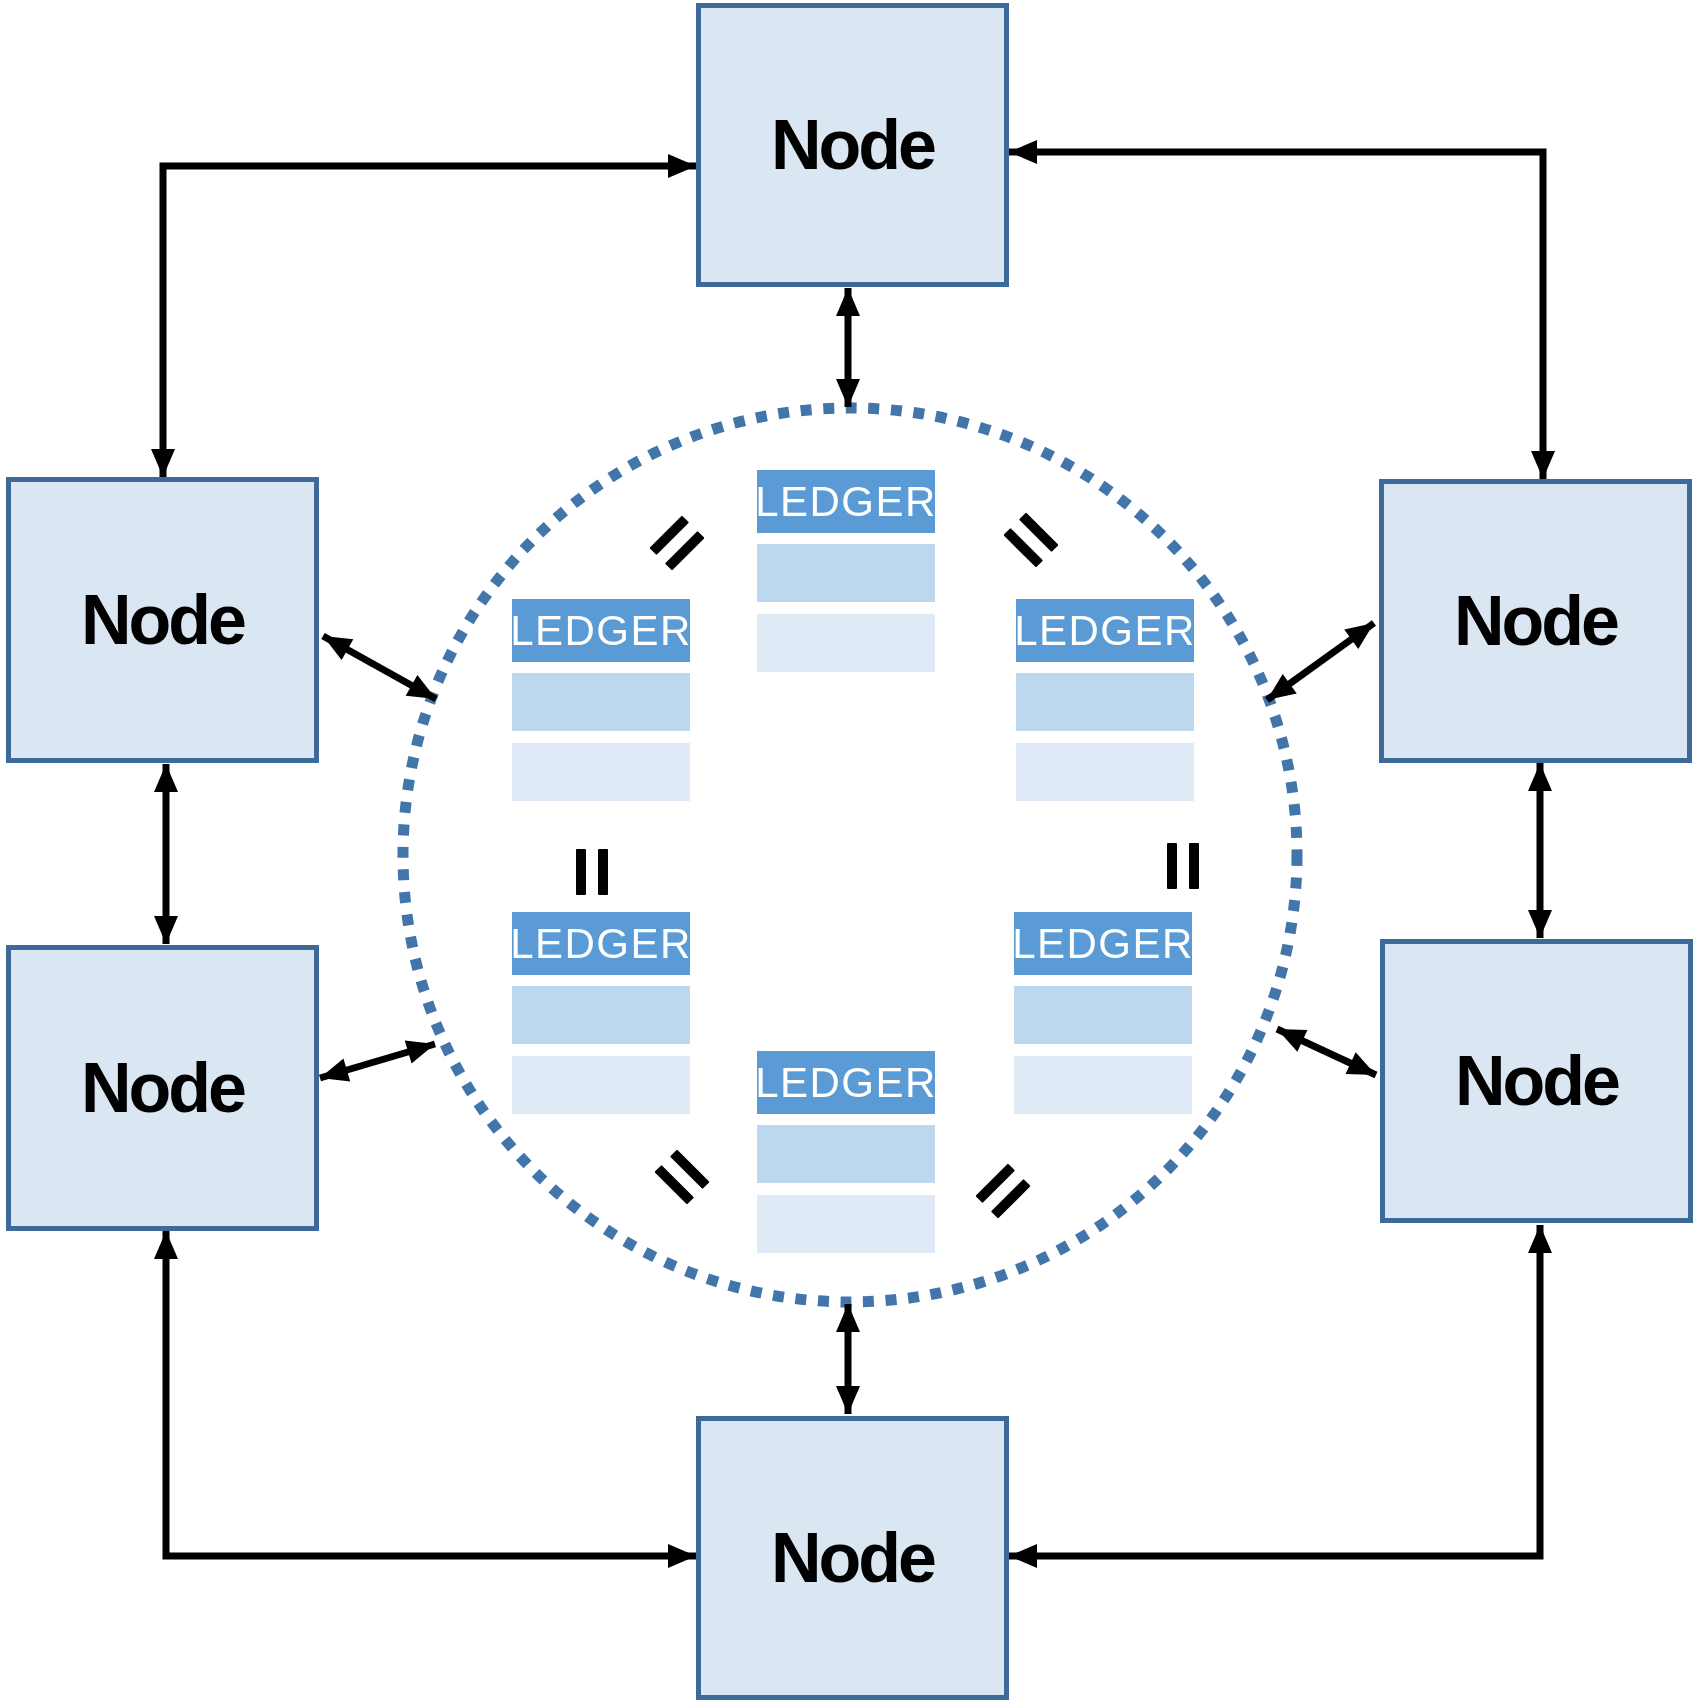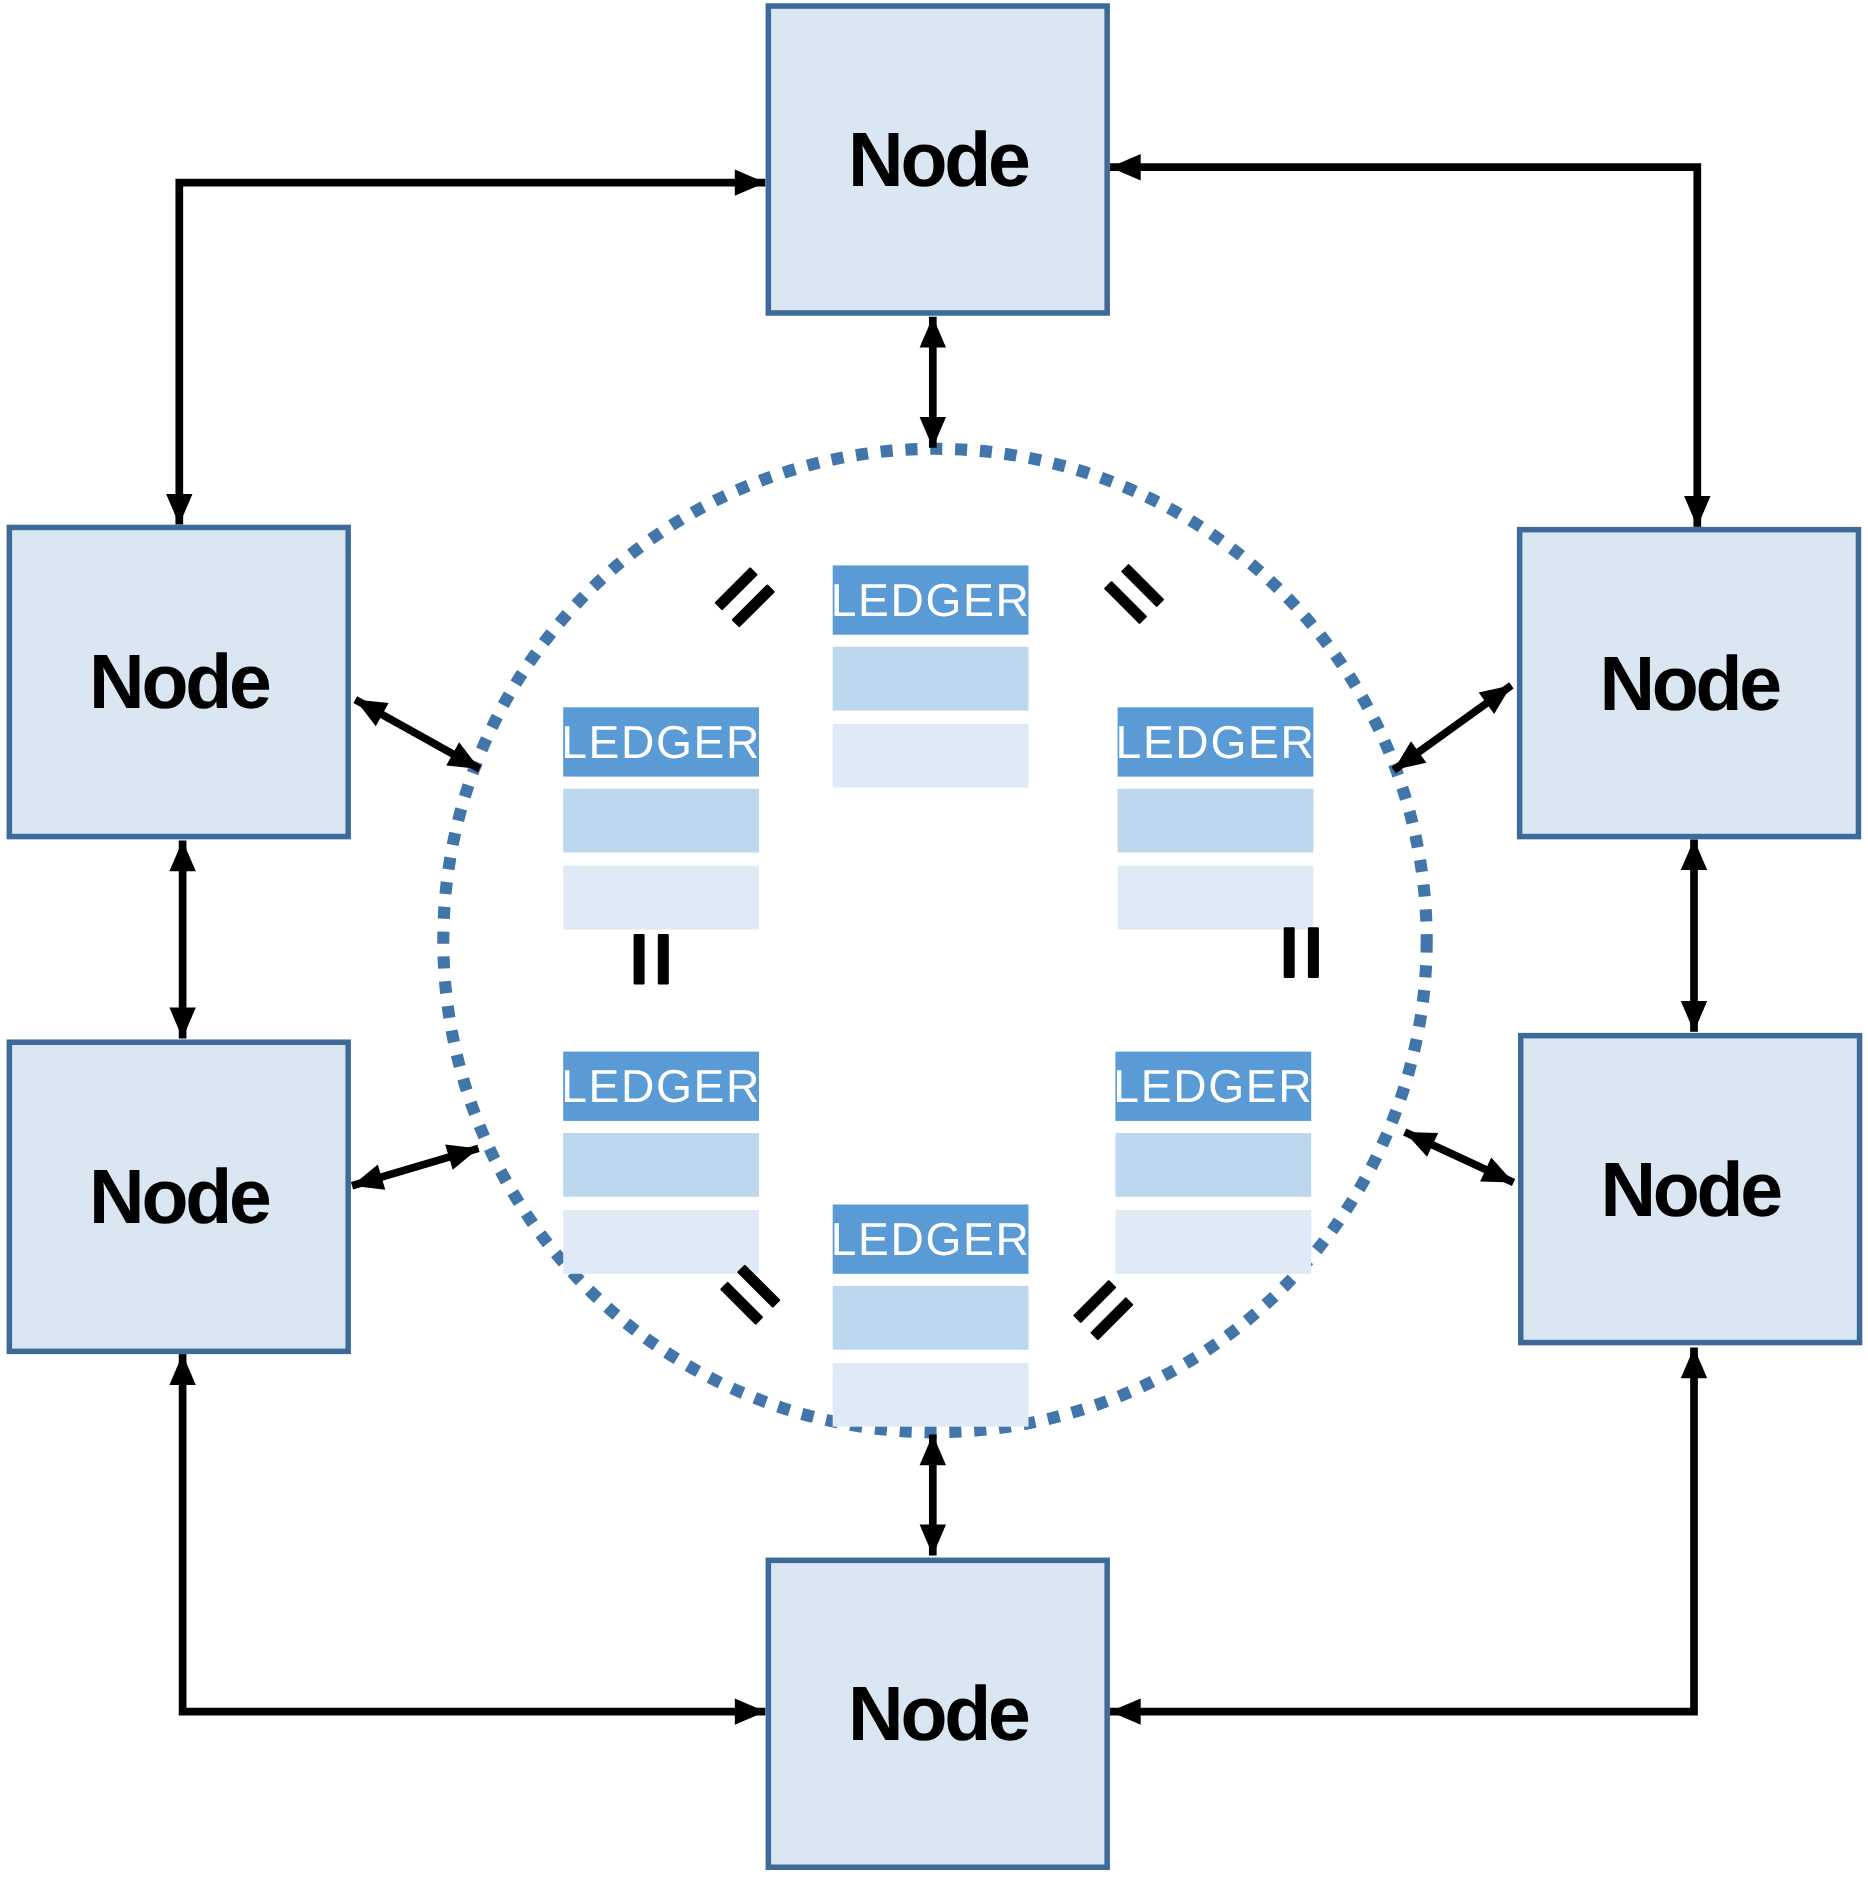--- a/index.html
+++ b/index.html
@@ -30,21 +30,21 @@
   .node.pos-upper-left {left:6px;top:477px;height:286px;}
   .node.pos-upper-right{left:1379px;top:479px;}
   .node.pos-lower-left {left:6px;top:945px;height:286px;}
   .node.pos-lower-right{left:1380px;top:939px;}
   .node.pos-bottom     {left:696px;top:1416px;}
 
   
   .ledger{position:absolute;width:178px;}
   .ledger .ledger-header{
     height:63px;background:var(--ledger-header,#5b9bd5);
-    display:flex;align-items:center;justify-content:center;margin-top:44px;
+    display:flex;align-items:center;justify-content:center;
   }
   .ledger .ledger-title{
     color:var(--ledger-text,#ffffff);
     font-size:42px;letter-spacing:1.5px;line-height:1;
   }
   .ledger .row{height:58px;}
   .ledger .row.r1{margin-top:11px;background:var(--ledger-row-medium,#bdd7ee);}
   .ledger .row.r2{margin-top:12px;background:var(--ledger-row-light,#dfeaf6);}
   .ledger.pos-top-center   {left:757px;top:470px;}
   .ledger.pos-upper-left   {left:512px;top:599px;}

